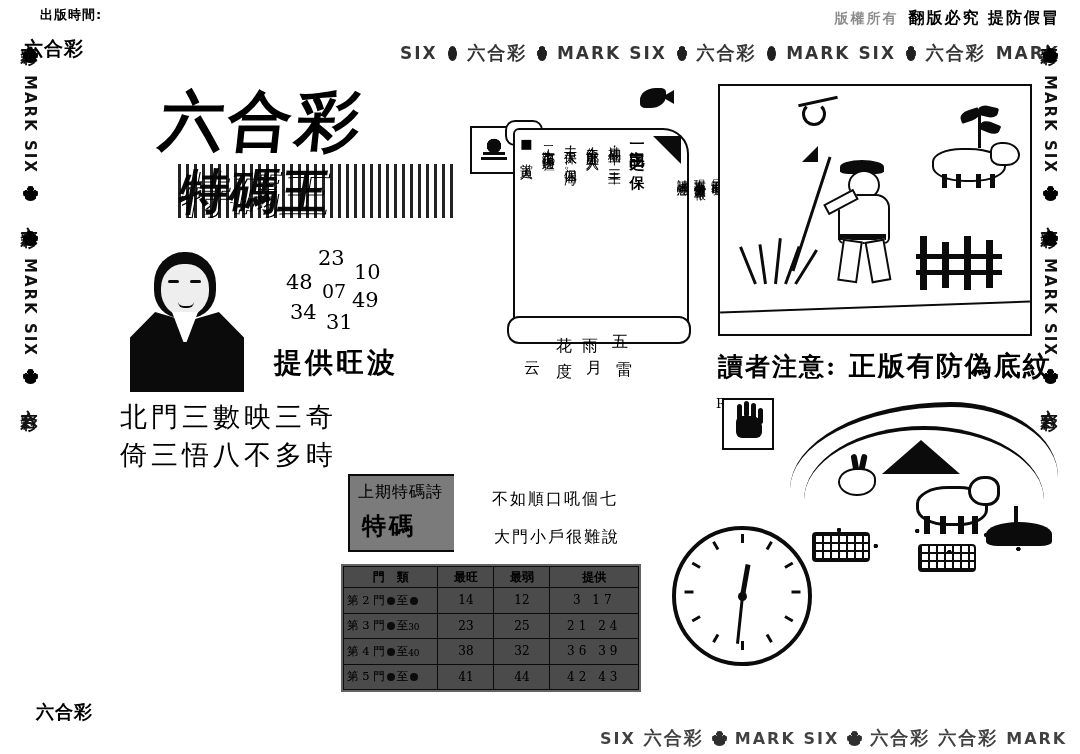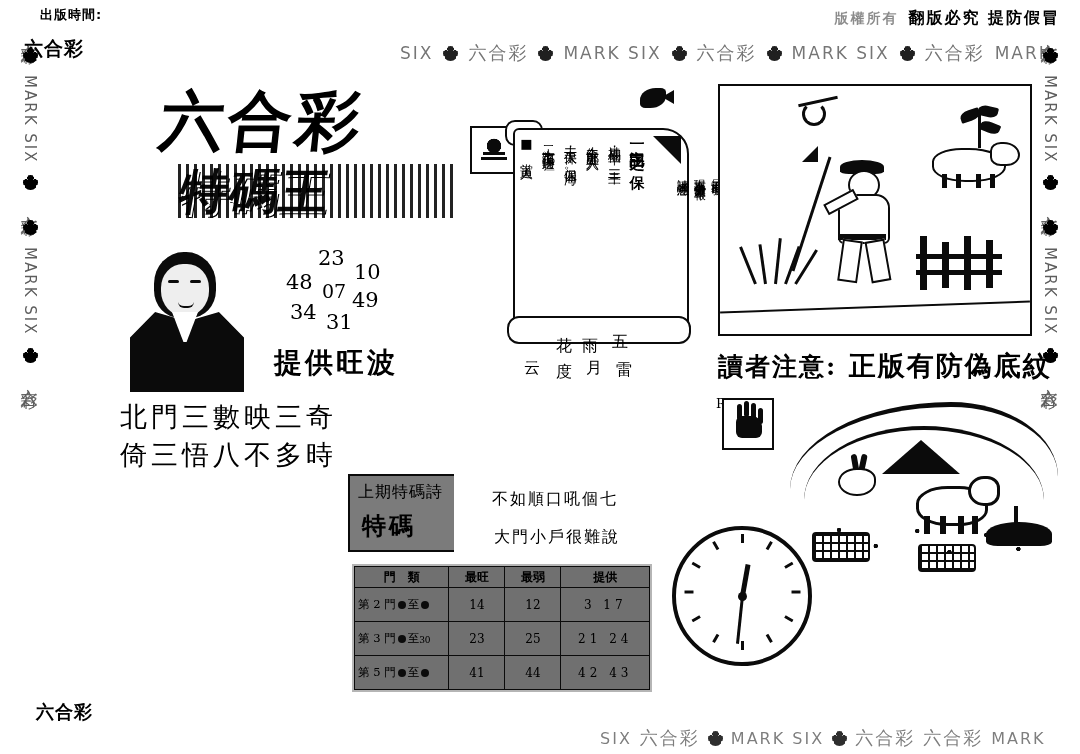--- a/index.html
+++ b/index.html
@@ -42,22 +42,22 @@
   }
   #copyright-warn .faded {
     opacity: .45;
     font-size: 14px;
   }
 
   
   .band {
     position: absolute;
     overflow: hidden;
-    color: #0f766e;
-    font-weight: normal;
+    color: #0f172a;
+    font-weight: bold;
   }
   #band-top {
     left: 400px; top: 38px; width: 660px; height: 30px;
     font-size: 17px;
     letter-spacing: 2px;
     display: flex; align-items: center; gap: 10px;
     white-space: nowrap;
     opacity: .85;
   }
   #band-bottom {
@@ -587,24 +587,24 @@
     left: 492px; top: 480px;
     font-size: 16px;
     line-height: 38px;
     letter-spacing: 2px;
     font-family: "DejaVu Serif", "Liberation Serif", serif;
   }
   #poem-lines .l2 { position: relative; left: 2px; }
 
   
   #table-wrap {
-    left: 352px; top: 564px;
+    left: 341px; top: 564px;
     width: 296px; height: 124px;
-    border: 2px solid #eab308;
-    background: #8b5cf6;
+    border: 2px solid #15803d;
+    background: #1d4ed8;
   }
   table.t {
     border-collapse: collapse;
     width: 100%; height: 100%;
     font-family: "DejaVu Serif", "Liberation Serif", serif;
     font-size: 12px;
   }
   table.t th, table.t td {
     border: 1px solid #111;
     text-align: center;
@@ -927,20 +927,26 @@
           <td>12</td>
           <td class="pair">3  17</td>
         </tr>
         <tr>
           <td class="gate"><span>第 3 門</span><span class="dot"></span><span>至</span><span class="sm">30</span></td>
           <td>23</td>
           <td>25</td>
           <td class="pair">21  24</td>
         </tr>
         <tr>
+          <td class="gate"><span>第 4 門</span><span class="dot"></span><span>至</span><span class="sm">40</span></td>
+          <td>38</td>
+          <td>32</td>
+          <td class="pair">36  39</td>
+        </tr>
+        <tr>
           <td class="gate"><span>第 5 門</span><span class="dot"></span><span>至</span><span class="dot"></span></td>
           <td>41</td>
           <td>44</td>
           <td class="pair">42  43</td>
         </tr>
       </tbody>
     </table>
   </div>
 
 </div>

